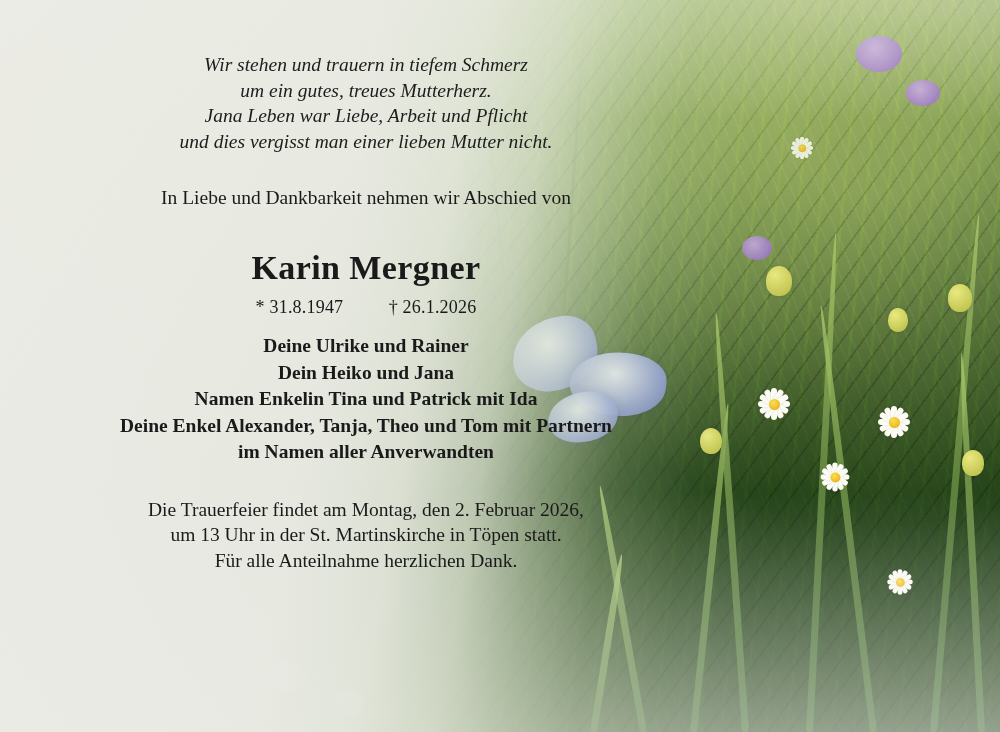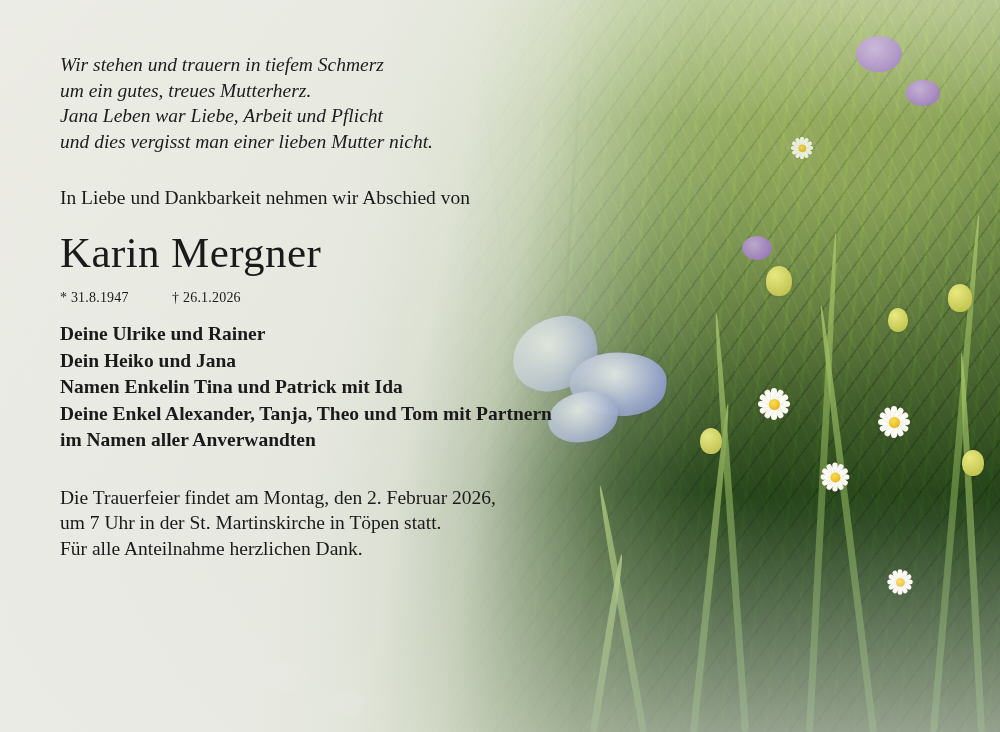--- a/index.html
+++ b/index.html
@@ -103,47 +103,48 @@
     position: absolute;
     width: 7px;
     background: linear-gradient(180deg, rgba(176,205,110,0.75), rgba(52,96,36,0.85));
     border-radius: 50% 50% 3px 3px;
     transform-origin: bottom center;
   }
 
   
   .content {
     position: absolute;
-    left: 60px;
+    left: 46px;
     top: 52px;
     width: 640px;
     color: #1a1a1a;
+    text-align: center;
   }
   .verse {
     font-style: italic;
     font-size: 19.5px;
     line-height: 25.5px;
     color: #1d1d1d;
   }
   .verse div { white-space: nowrap; }
   .intro {
     margin-top: 31px;
     font-size: 19.5px;
     line-height: 25px;
   }
   .name {
-    margin-top: 18px;
-    font-size: 43px;
-    font-weight: normal;
+    margin-top: 33px;
+    font-size: 34px;
+    font-weight: bold;
     letter-spacing: 0.4px;
     line-height: 50px;
   }
   .dates {
-    margin-top: 12px;
-    font-size: 14px;
+    margin-top: 4px;
+    font-size: 18px;
     letter-spacing: 0.2px;
   }
   .dates .sep { display: inline-block; width: 36px; }
   .place {
     margin-top: 30px;
     font-size: 19.5px;
   }
   .lead {
     margin-top: 31px;
     font-size: 19.5px;
@@ -303,18 +304,18 @@
     <div class="family">
       <div>Deine Ulrike und Rainer</div>
       <div>Dein Heiko und Jana</div>
       <div>Namen Enkelin Tina und Patrick mit Ida</div>
       <div>Deine Enkel Alexander, Tanja, Theo und Tom mit Partnern</div>
       <div>im Namen aller Anverwandten</div>
     </div>
 
     <div class="ceremony">
       <div>Die Trauerfeier findet am Montag, den 2. Februar 2026,</div>
-      <div>um 7 Uhr in der St. Martinskirche in Töpen statt.</div>
+      <div>um 13 Uhr in der St. Martinskirche in Töpen statt.</div>
       <div>Für alle Anteilnahme herzlichen Dank.</div>
     </div>
 
   </div>
 </div>
 
 </body></html>

